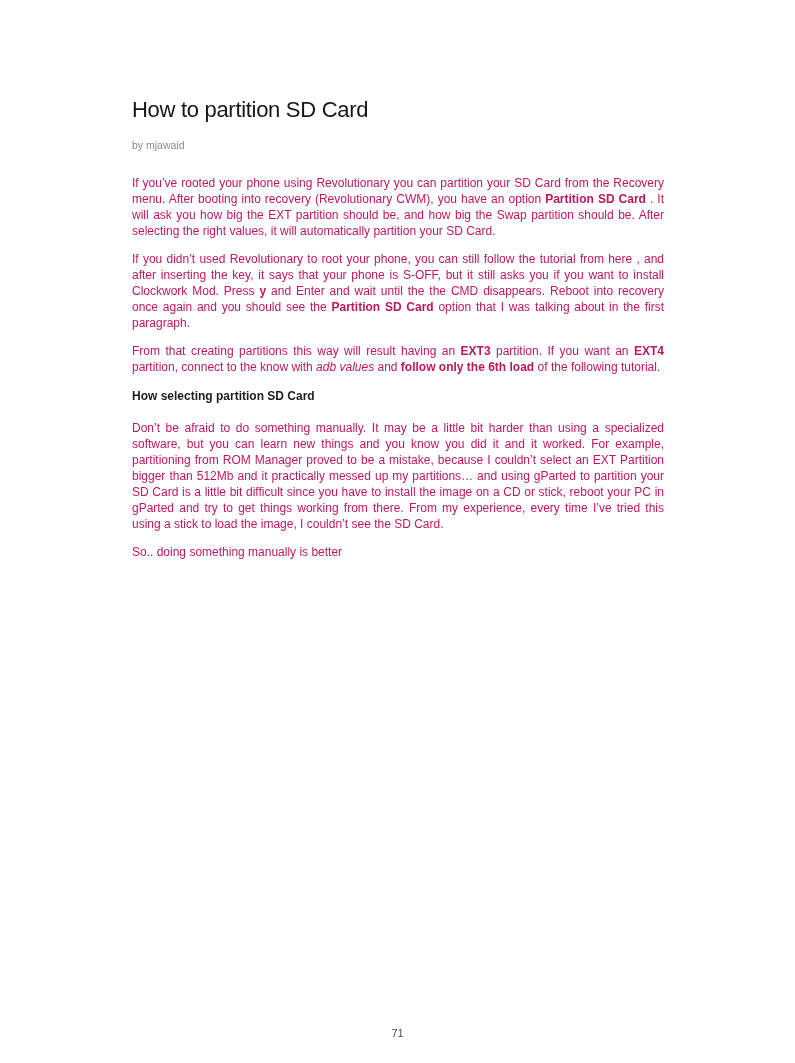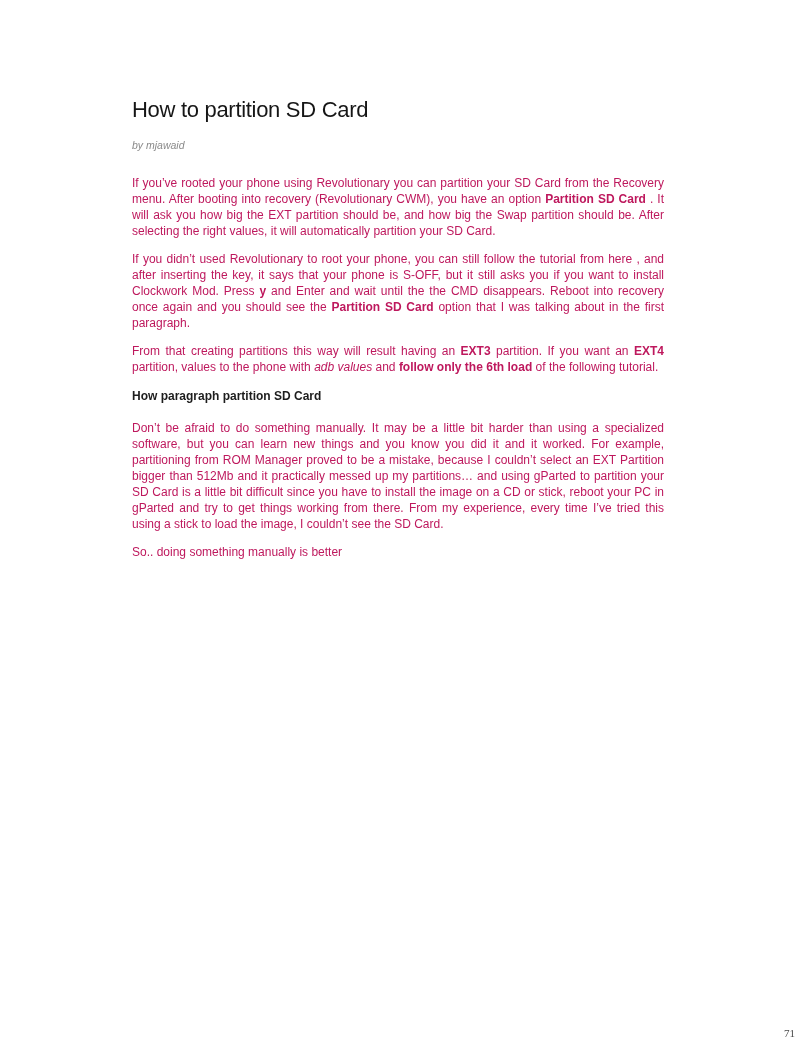--- a/index.html
+++ b/index.html
@@ -25,21 +25,20 @@
     margin: 0 0 16px 0;
     font-size: 22px;
     line-height: 27px;
     font-weight: normal;
     letter-spacing: -0.3px;
     color: #161616;
   }
   p.byline {
     margin: 0 0 24px 0;
     font-size: 10.5px;
-    font-style: italic;
     color: #8a8a8a;
   }
   p.para {
     margin: 0 0 12px 0;
     font-size: 12px;
     line-height: 16px;
     text-align: justify;
     color: #be185d;
   }
   p.para:last-child {
@@ -55,43 +54,43 @@
     color: #1d1d1d;
   }
   p.closing {
     text-align: left;
   }
   .pageno {
     position: absolute;
     left: 0;
     right: 0;
     bottom: 24px;
-    text-align: right;
-    font-family: Liberation Serif, serif;
+    text-align: center;
+    font-family: Liberation Sans, sans-serif;
     font-size: 11px;
     color: #4a4a4a;
   }
 </style>
 </head>
 <body>
 
 <div class="page">
   <div class="content">
 
     <h1 class="title">How to partition SD Card</h1>
 
     <p class="byline">by mjawaid</p>
 
     <p class="para"><span>If you’ve rooted your phone using Revolutionary you can partition your SD Card from the Recovery menu. After booting into recovery (Revolutionary CWM), you have an option </span><span class="b">Partition SD Card</span><span> . It will ask you how big the EXT partition should be, and how big the Swap partition should be. After selecting the right values, it will automatically partition your SD Card.</span></p>
 
     <p class="para"><span>If you didn’t used Revolutionary to root your phone, you can still follow the tutorial from here , and after inserting the key, it says that your phone is S-OFF, but it still asks you if you want to install Clockwork Mod. Press </span><span class="b">y</span><span> and Enter and wait until the the CMD disappears. Reboot into recovery once again and you should see the </span><span class="b">Partition SD Card</span><span> option that I was talking about in the first paragraph.</span></p>
 
-    <p class="para"><span>From that creating partitions this way will result having an </span><span class="b">EXT3</span><span> partition. If you want an </span><span class="b">EXT4</span><span> partition, values to the phone with </span><span class="i">adb values</span><span> and </span><span class="b">follow only the 6th load</span><span> of the following tutorial.</span></p>
+    <p class="para"><span>From that creating partitions this way will result having an </span><span class="b">EXT3</span><span> partition. If you want an </span><span class="b">EXT4</span><span> partition, connect to the know with </span><span class="i">adb values</span><span> and </span><span class="b">follow only the 6th load</span><span> of the following tutorial.</span></p>
 
-    <p class="subhead">How paragraph partition SD Card</p>
+    <p class="subhead">How selecting partition SD Card</p>
 
     <p class="para"><span>Don’t be afraid to do something manually. It may be a little bit harder than using a specialized software, but you can learn new things and you know you did it and it worked. For example, partitioning from ROM Manager proved to be a mistake, because I couldn’t select an EXT Partition bigger than 512Mb and it practically messed up my partitions… and using gParted to partition your SD Card is a little bit difficult since you have to install the image on a CD or stick, reboot your PC in gParted and try to get things working from there. From my experience, every time I’ve tried this using a stick to load the image, I couldn’t see the SD Card.</span></p>
 
     <p class="para closing"><span>So.. doing something manually is better</span></p>
 
   </div>
 
   <div class="pageno">71</div>
 </div>
 

